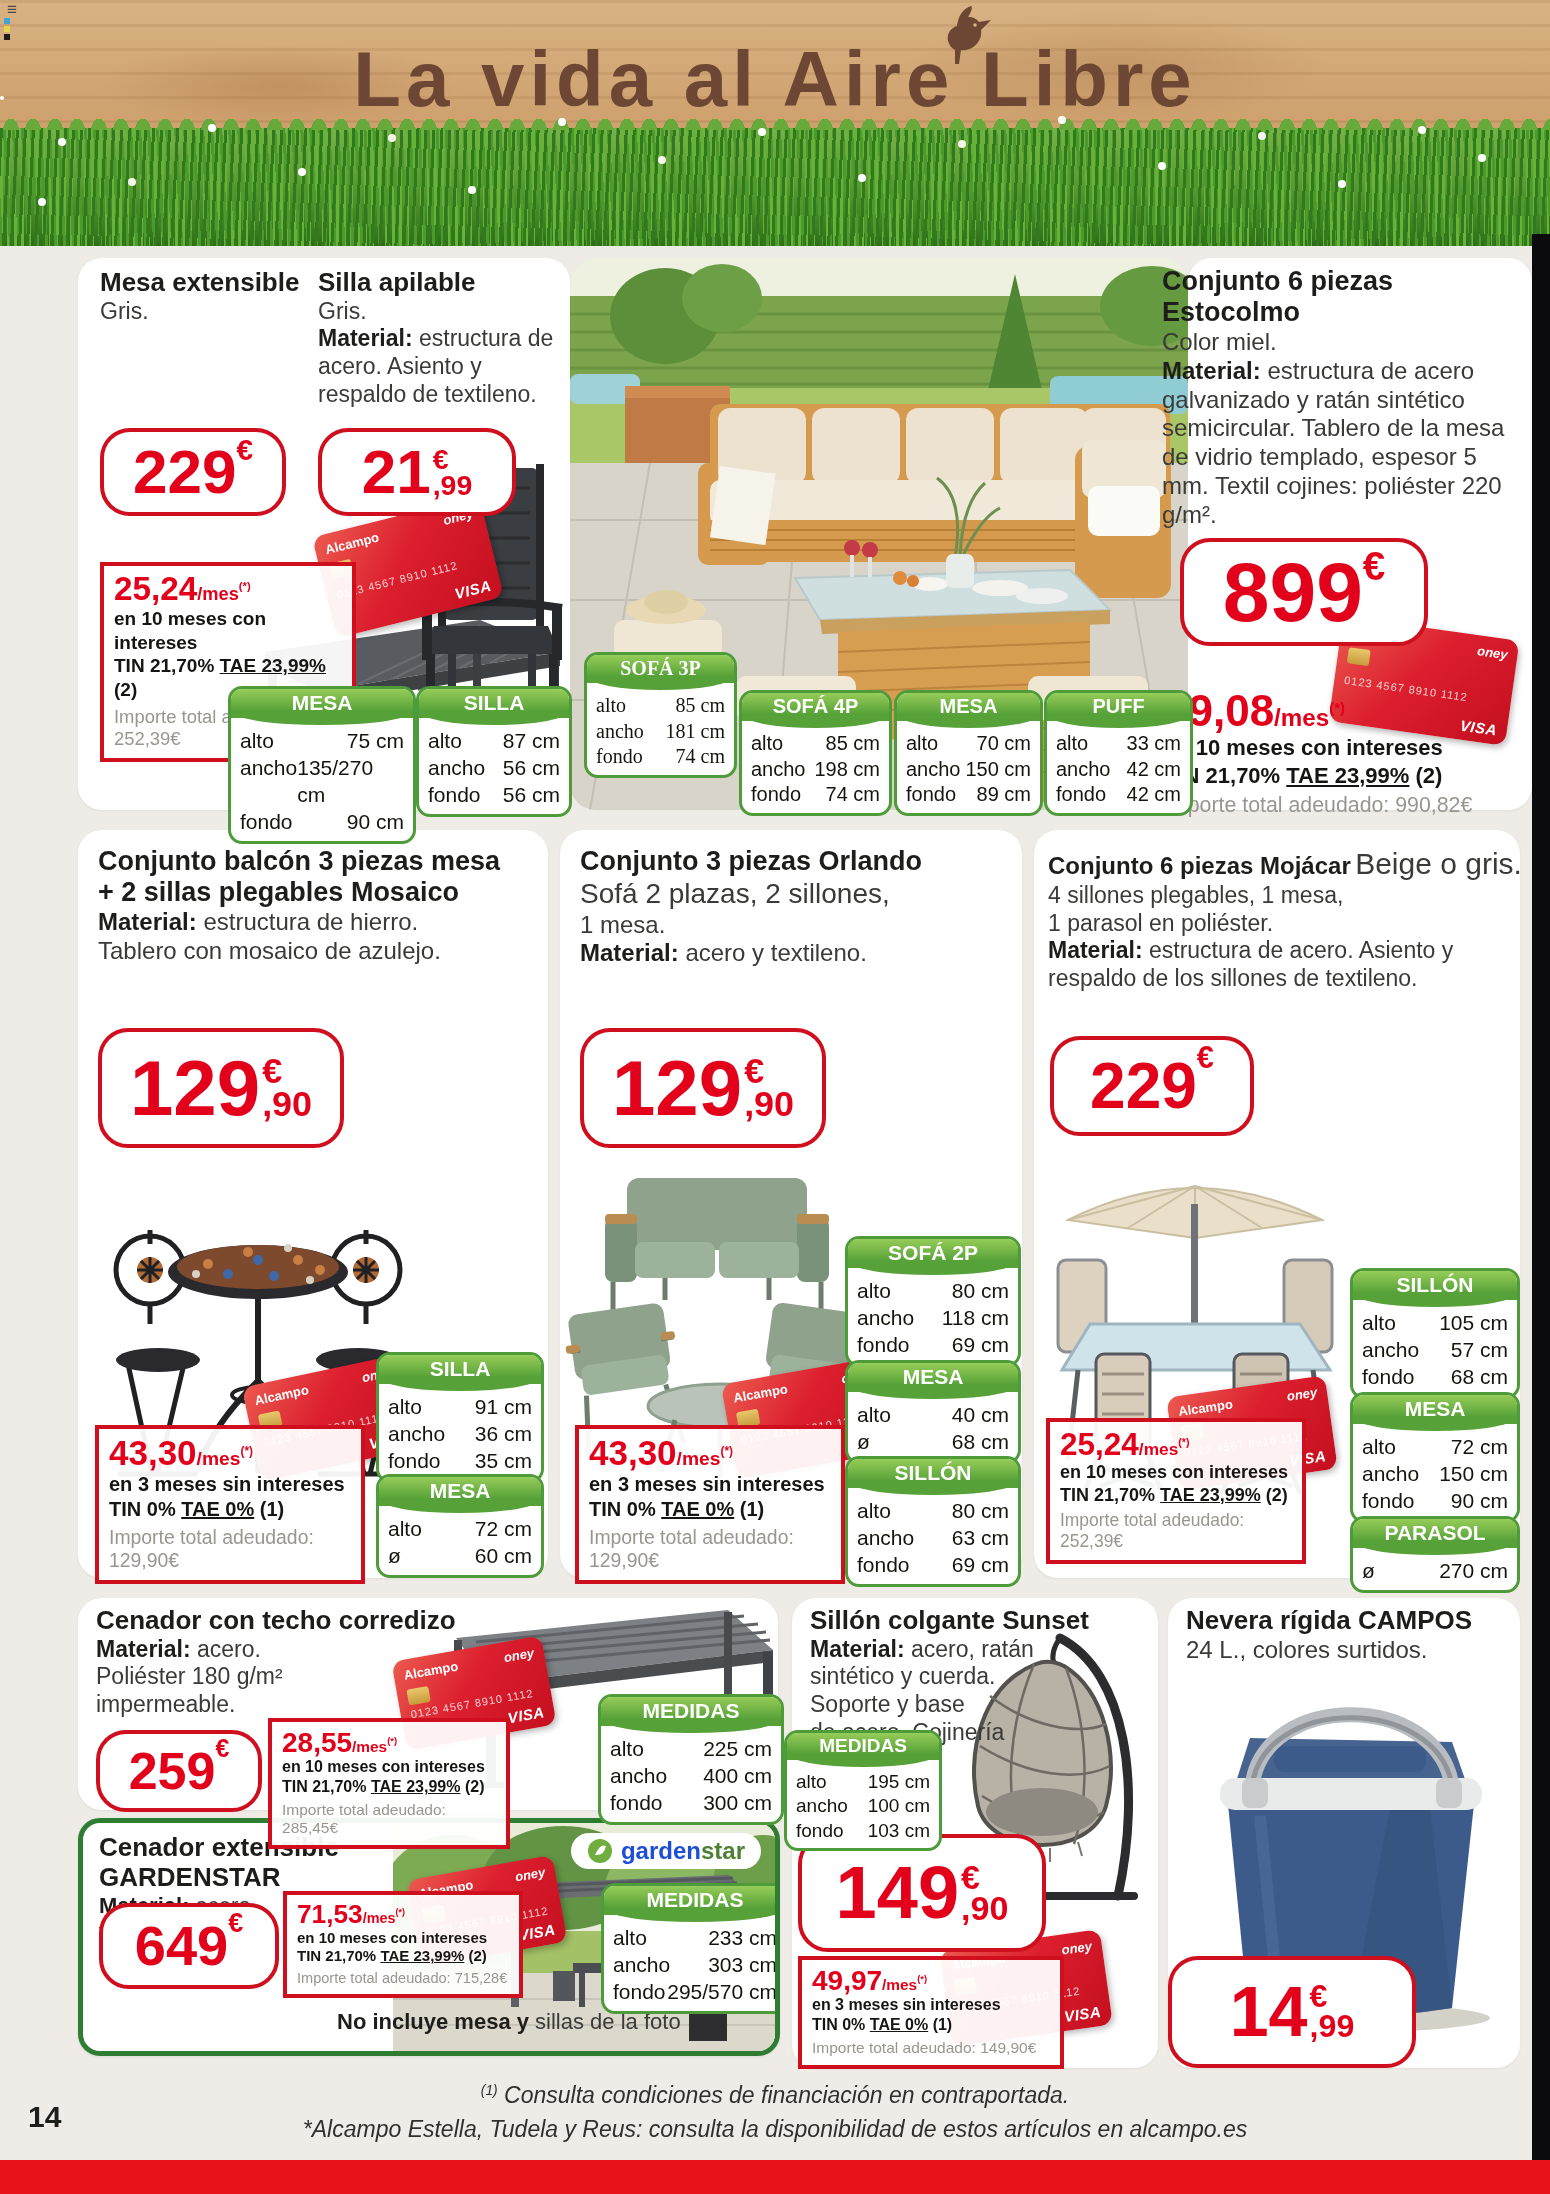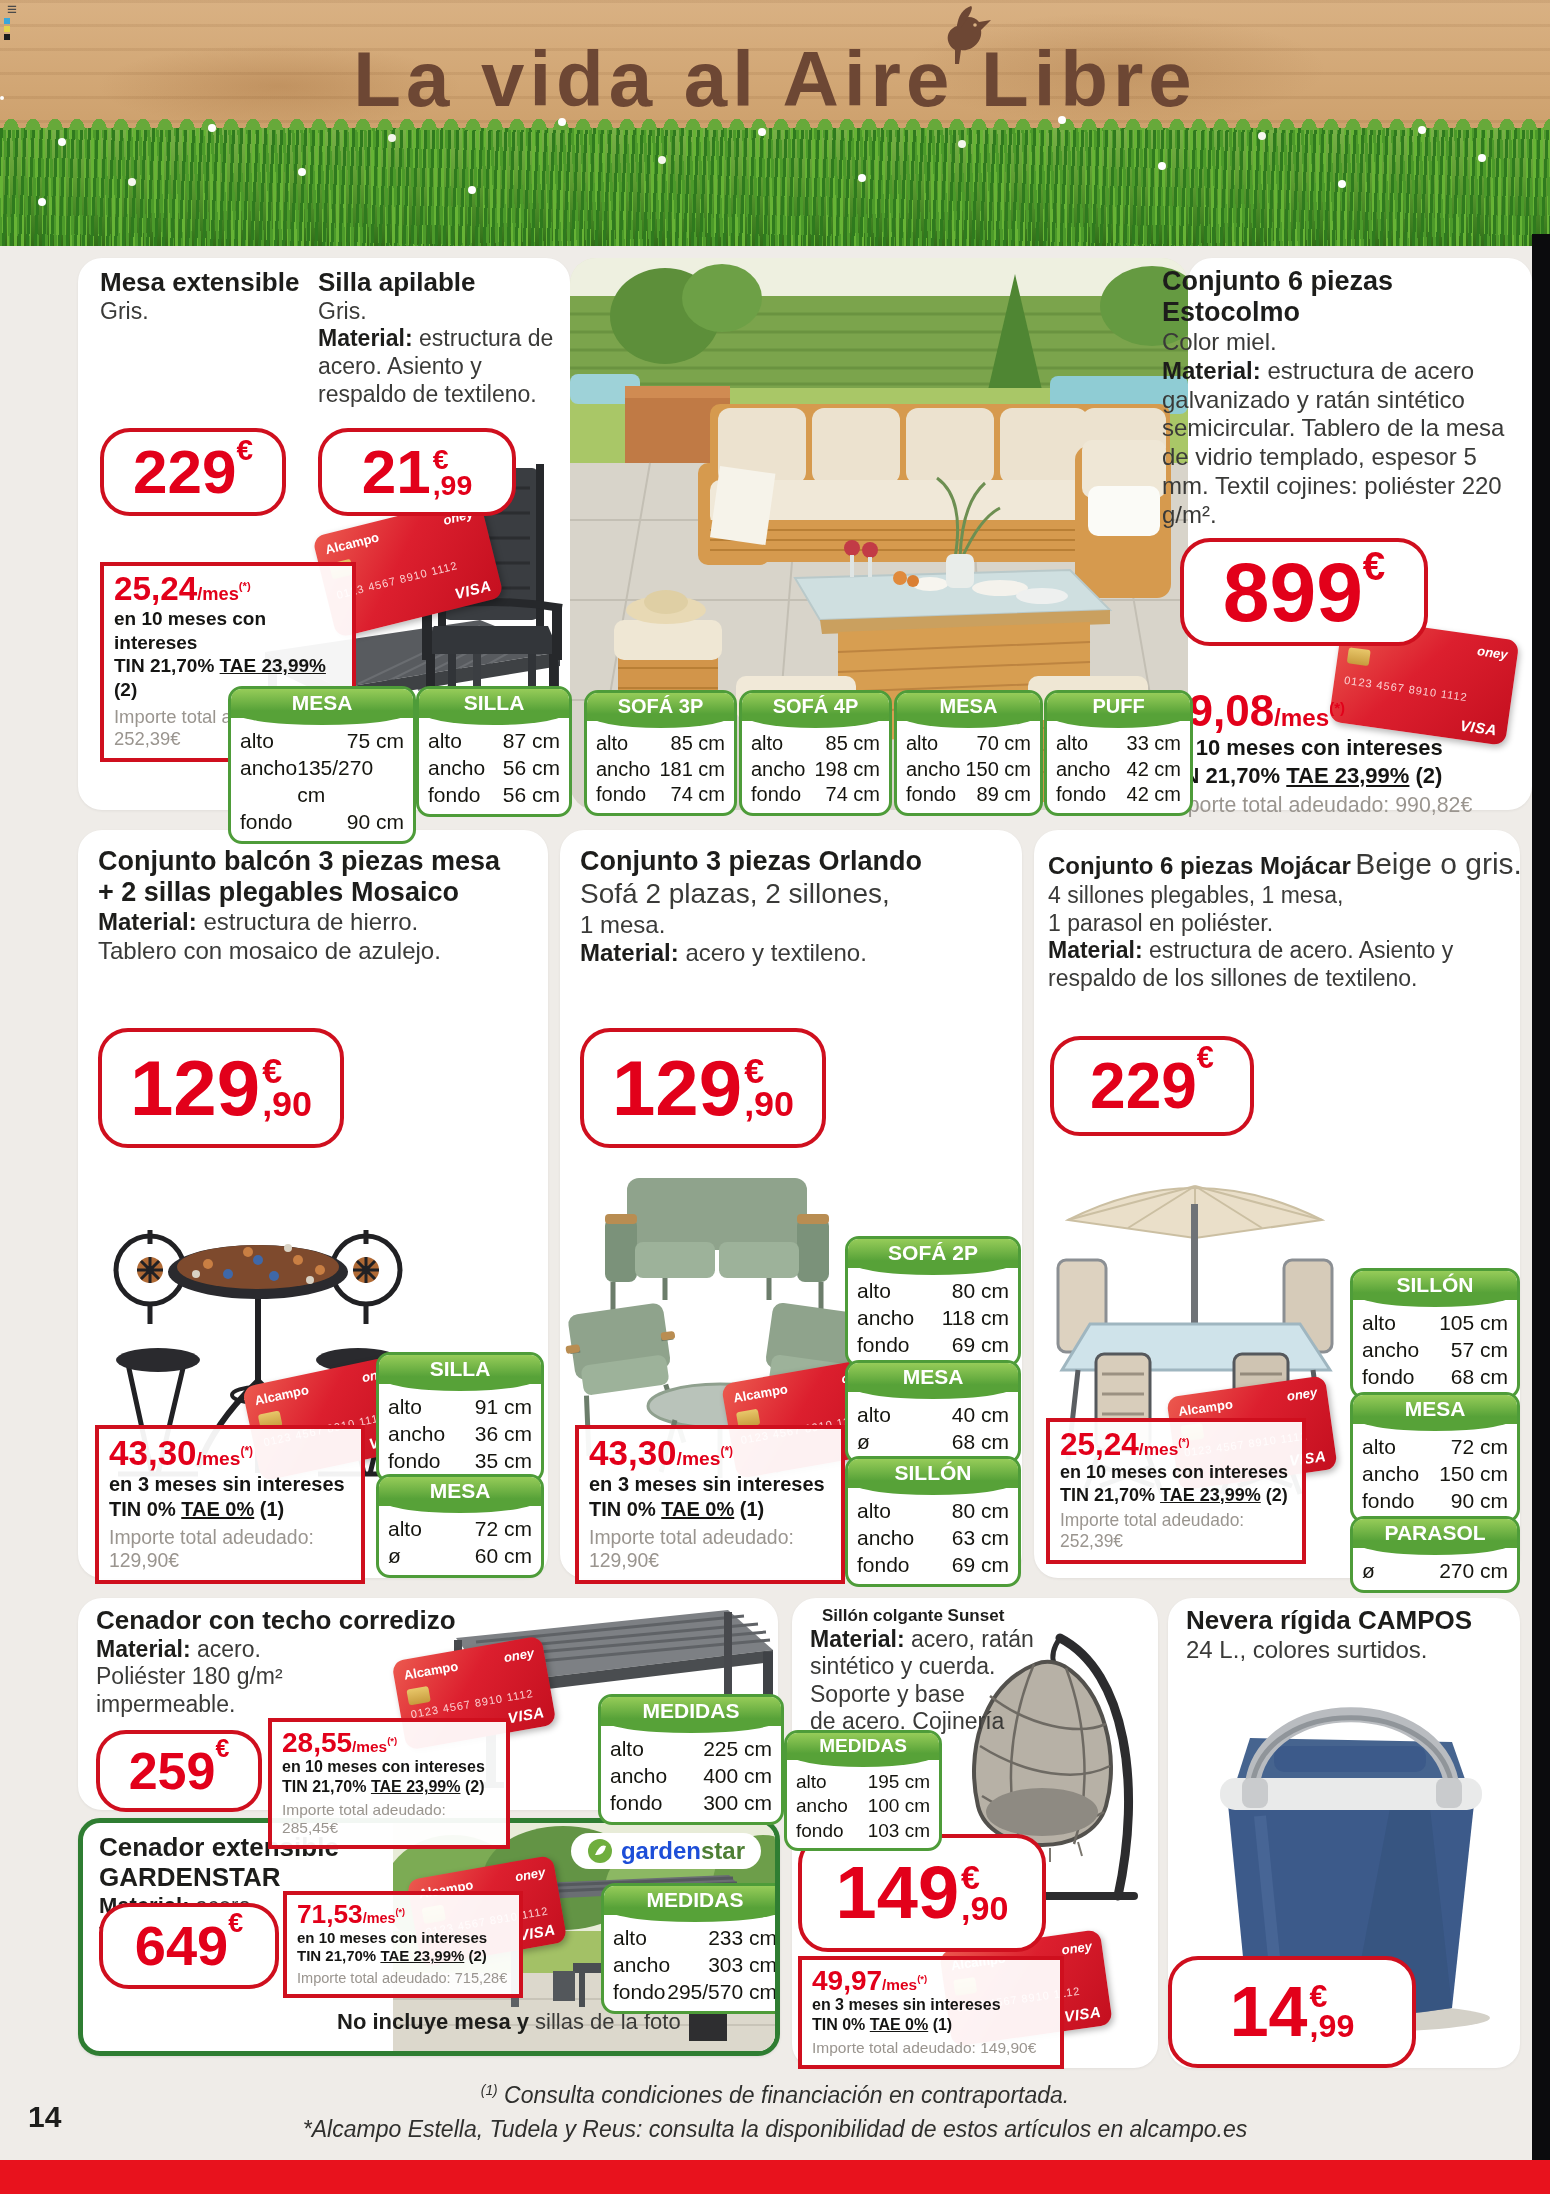--- a/index.html
+++ b/index.html
@@ -281,21 +281,21 @@
           <span>ancho</span>
           <span>56 cm</span>
         </div>
         <div class="spec-row">
           <span>fondo</span>
           <span>56 cm</span>
         </div>
       </div>
   </div>
 
-  <div class="spec" style="left:584px;top:690px;width:147px;font-size:20px;">
+  <div class="spec" style="left:584px;top:652px;width:147px;font-size:20px;font-family:Liberation Serif, serif;">
     <div class="spec-h">SOFÁ 3P</div>
     <div class="spec-body">
         <div class="spec-row">
           <span>alto</span>
           <span>85 cm</span>
         </div>
         <div class="spec-row">
           <span>ancho</span>
           <span>181 cm</span>
         </div>
@@ -822,21 +822,21 @@
             <span>295/570 cm</span>
           </div>
         </div>
     </div>
     <div class="txtblock" style="left:254px;top:186px;width:440px;font-size:22px;">
       <b style="color:#1d1d1b;">No incluye mesa y</b><span class="dd"> sillas de la foto</span>
     </div>
   </div>
 
   <div class="txtblock" style="left:810px;top:1606px;width:340px;">
-    <div class="tt" style="font-size:17px;white-space:nowrap;margin-left:12px;">Sillón colgante Sunset</div>
+    <div class="tt" style="font-size:26px;white-space:nowrap;">Sillón colgante Sunset</div>
     <div class="dd" style="font-size:23px;width:240px;"><b>Material:</b> <span>acero, ratán</span></div>
     <div class="dd" style="font-size:23px;">sintético y cuerda.</div>
     <div class="dd" style="font-size:23px;">Soporte y base</div>
     <div class="dd" style="font-size:23px;">de acero. Cojinería</div>
     <div class="dd" style="font-size:23px;">en poliéster.</div>
   </div>
   <div class="img" style="left:938px;top:1606px;">
     <svg width="218" height="300" viewBox="0 0 218 300">
       <path d="M30 290 H196" stroke="#2c2c2e" stroke-width="8" stroke-linecap="round"></path>
       <path d="M180 290 C204 180 188 66 122 32" stroke="#2c2c2e" stroke-width="9" fill="none" stroke-linecap="round"></path>

